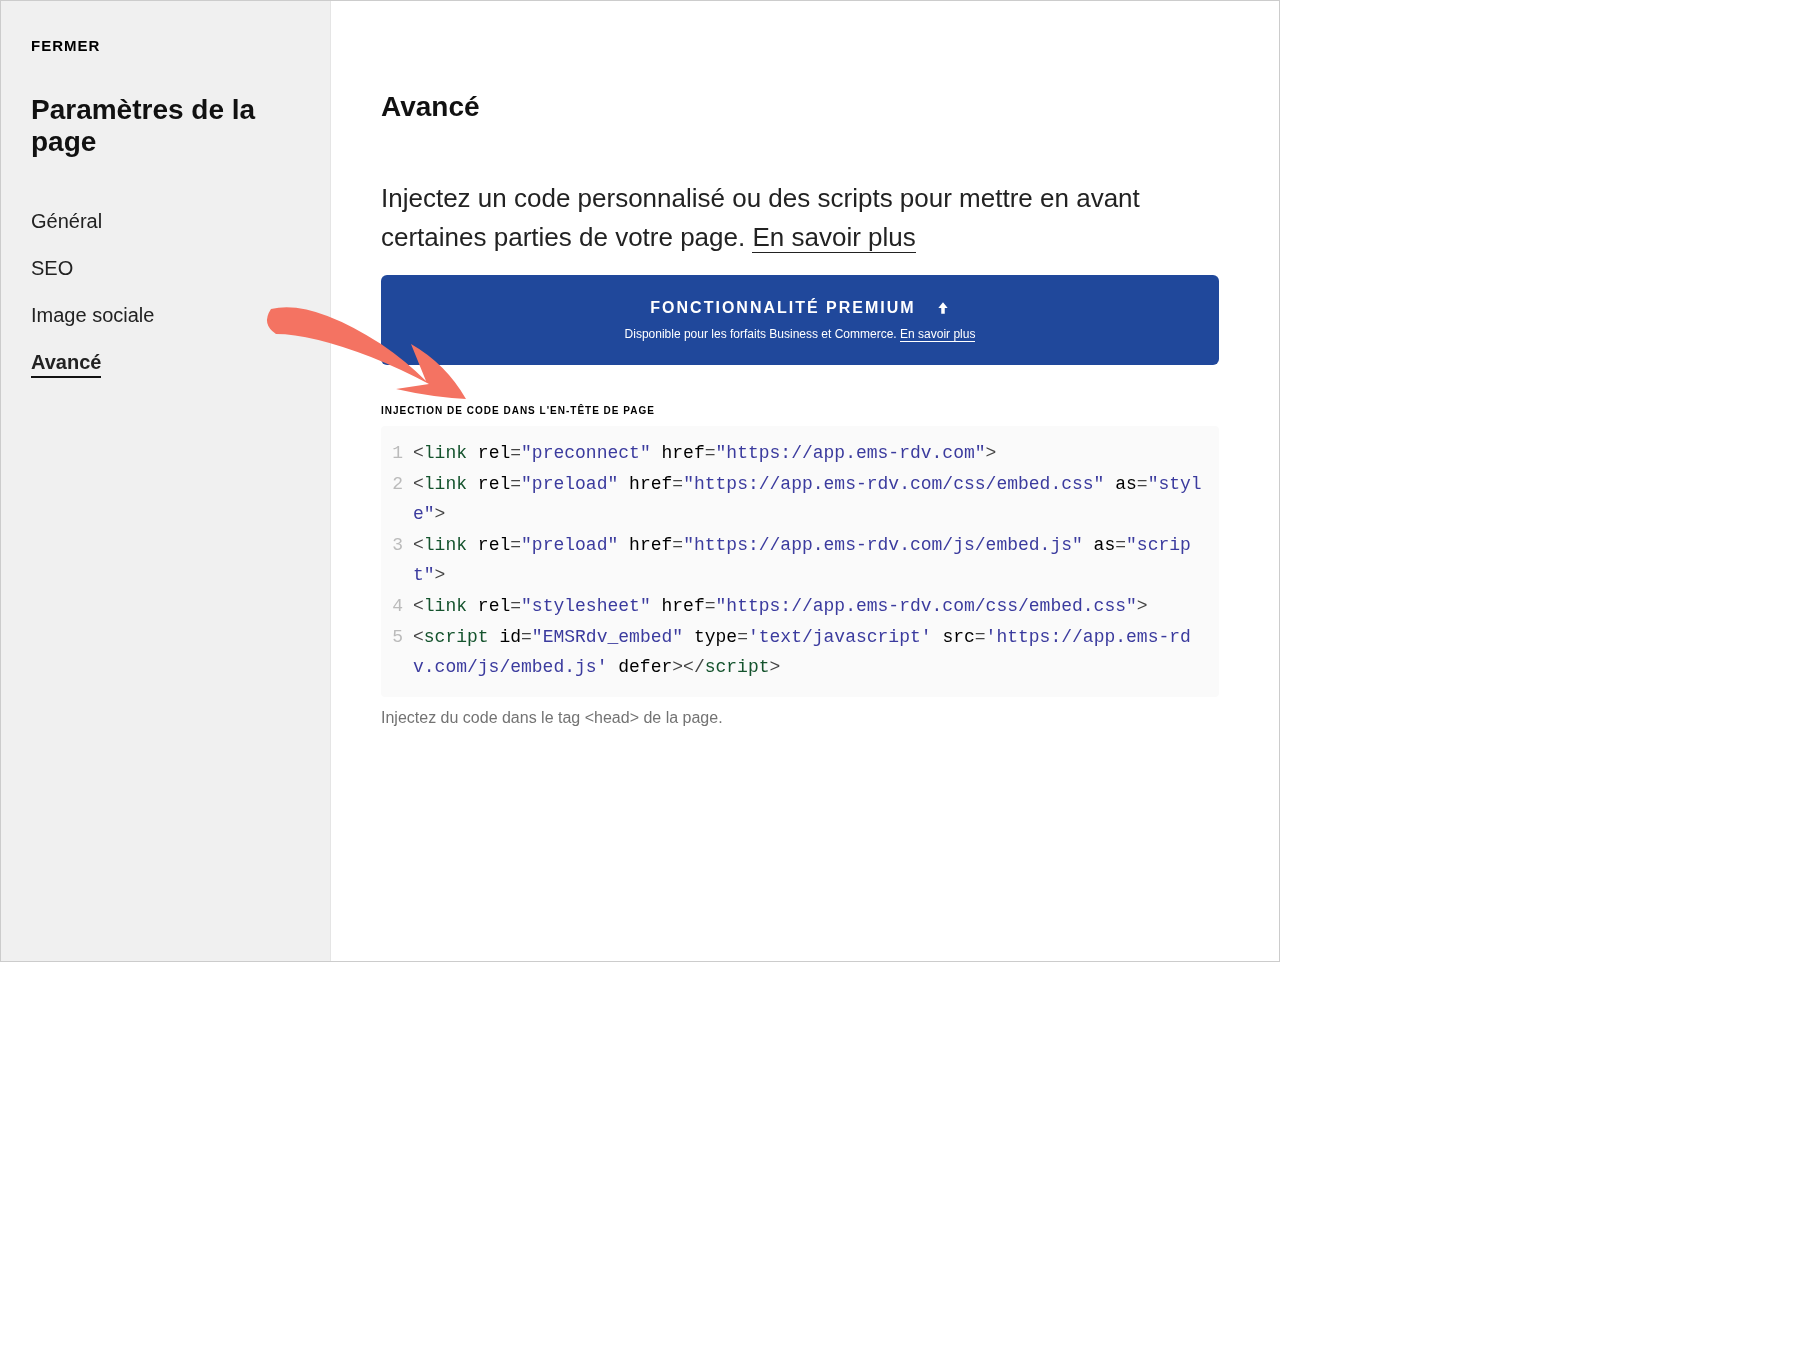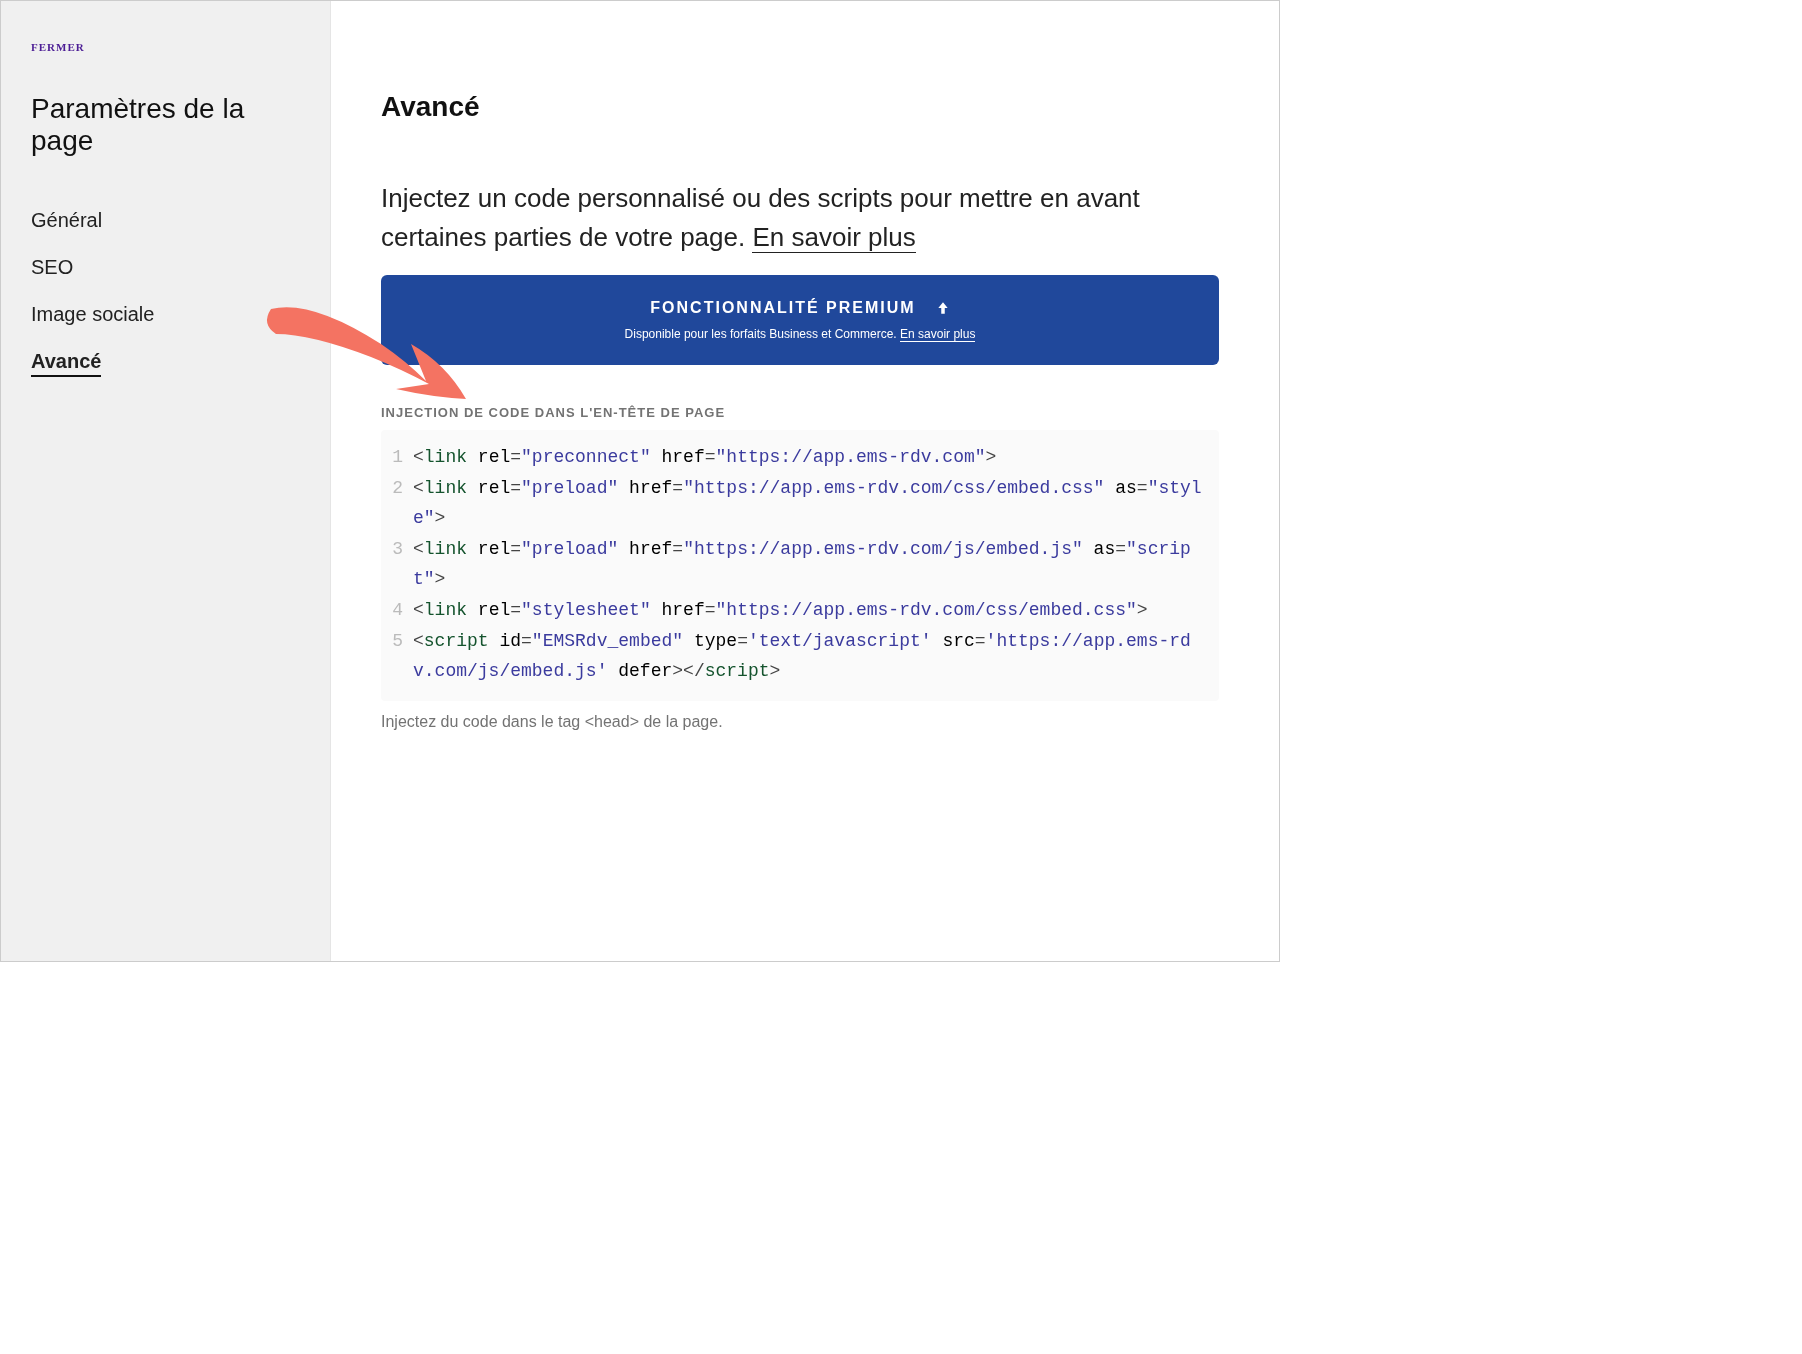--- a/index.html
+++ b/index.html
@@ -16,32 +16,31 @@
     display: flex;
     height: 100%;
   }
   .sidebar {
     width: 330px;
     background: #f0f0f0;
     padding: 36px 30px;
     border-right: 1px solid #e5e5e5;
   }
   .close-link {
-    font-size: 11px;
+    font-size: 15px;
     font-weight: 700;
     letter-spacing: 1px;
-    color: #4c1d95;
+    color: #000000;
     cursor: pointer;
     margin-bottom: 40px;
     display: inline-block;
-    font-family: Liberation Serif, serif;
   }
   .sidebar-title {
     font-size: 28px;
-    font-weight: 400;
+    font-weight: 700;
     margin-bottom: 52px;
     color: #111;
   }
   .nav-item {
     font-size: 20px;
     font-weight: 400;
     color: #222;
     margin-bottom: 24px;
     cursor: pointer;
     display: inline-block;
@@ -96,24 +95,24 @@
   .premium-sub {
     font-size: 12px;
   }
   .premium-sub a {
     color: #fff;
     border-bottom: 1px solid #fff;
     text-decoration: none;
     cursor: pointer;
   }
   .section-label {
-    font-size: 13px;
+    font-size: 10px;
     font-weight: 600;
     letter-spacing: 1px;
-    color: #737373;
+    color: #000000;
     margin-bottom: 10px;
   }
   .code-editor {
     background: #fafafa;
     border-radius: 4px;
     font-family: "SFMono-Regular", Consolas, "Liberation Mono", Menlo, monospace;
     font-size: 18px;
     line-height: 1.7;
     padding: 12px 10px 14px 10px;
   }

